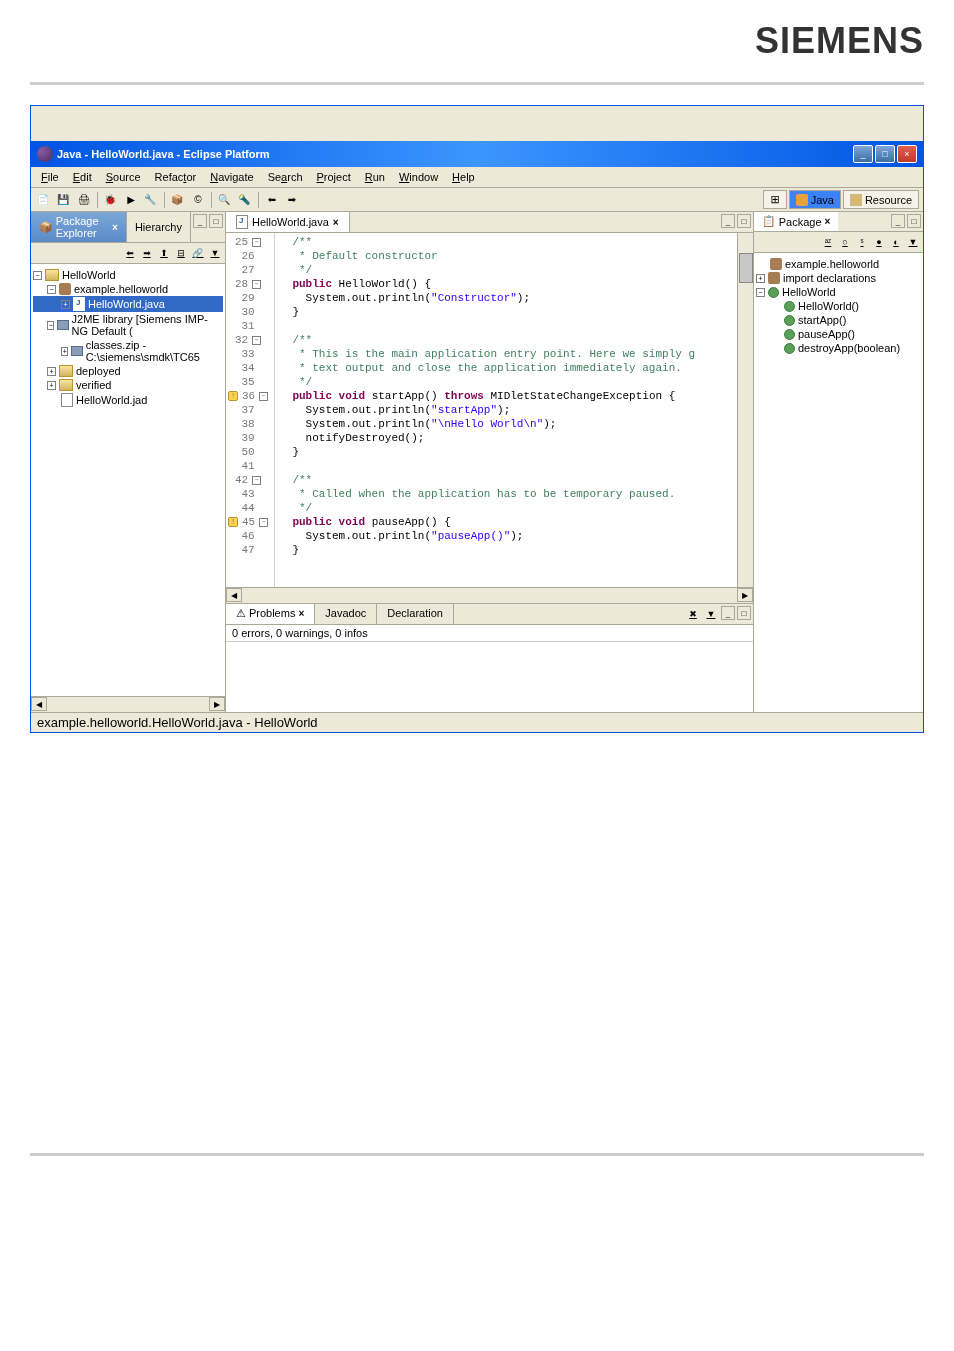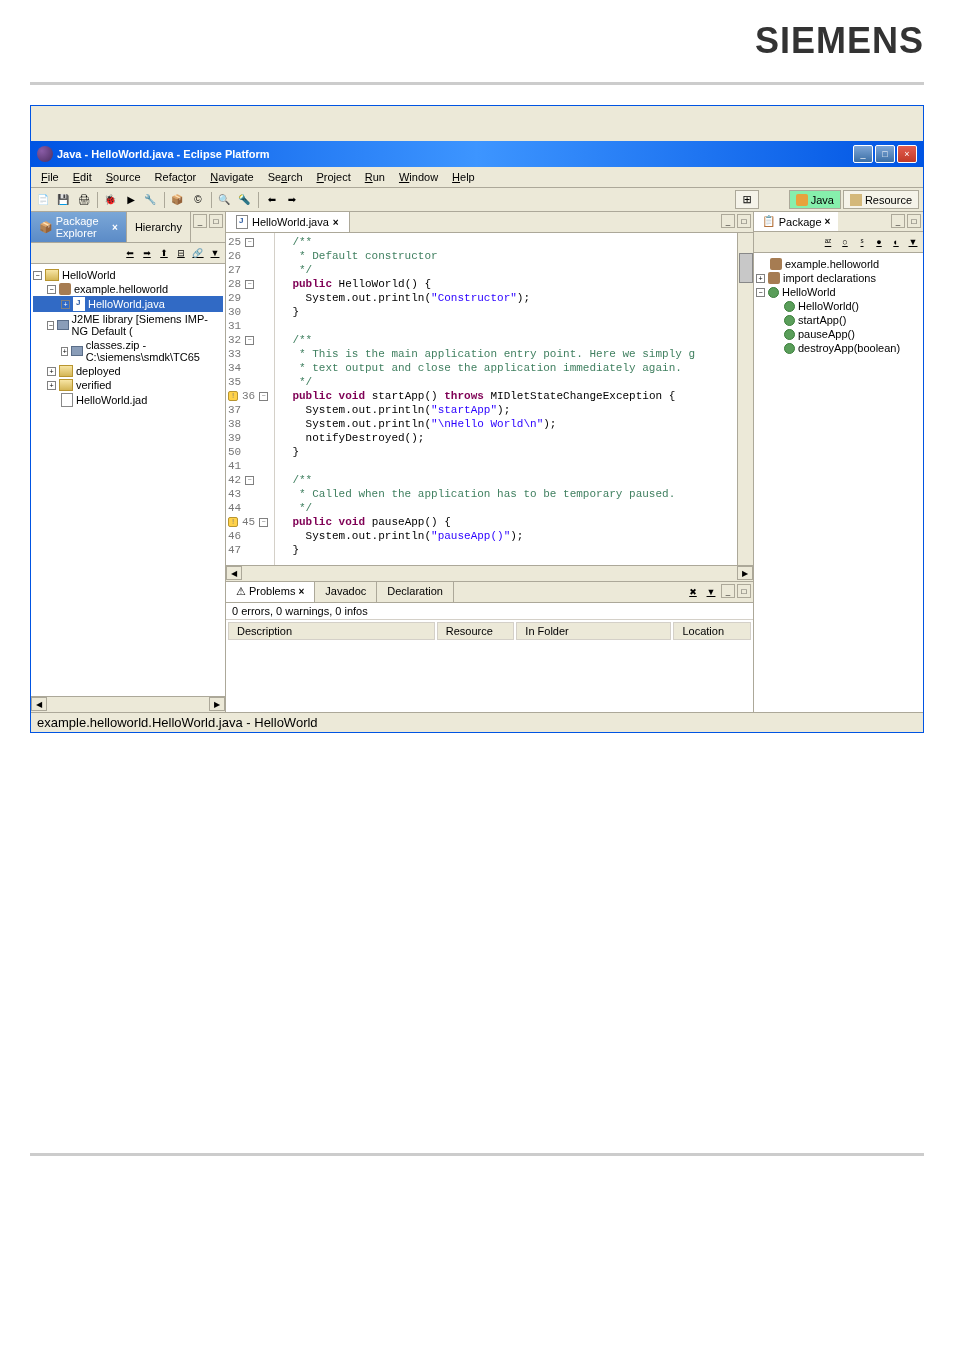--- a/index.html
+++ b/index.html
@@ -20,21 +20,21 @@
     
     .menubar { background: #ece9d8; padding: 2px 4px; display: flex; gap: 2px; border-bottom: 1px solid #aca899; }
     .menu-item { padding: 2px 6px; font-size: 11px; }
     .menu-item u { text-decoration: underline; }
     
     .toolbar { background: #ece9d8; padding: 2px 4px; display: flex; align-items: center; gap: 2px; border-bottom: 1px solid #aca899; }
     .toolbar-btn { width: 18px; height: 18px; display: flex; align-items: center; justify-content: center; font-size: 10px; }
     .toolbar-sep { width: 1px; height: 16px; background: #aca899; margin: 0 2px; }
     .perspective-switcher { margin-left: auto; display: flex; gap: 2px; }
     .persp-btn { padding: 2px 6px; border: 1px solid #aca899; background: #f5f3e9; display: flex; align-items: center; gap: 3px; font-size: 11px; }
-    .persp-btn.active { background: #86efac; margin-left: 28px; }
+    .persp-btn.active { background: #3b82f6; }
     .java-icon { width: 12px; height: 12px; background: #e8a23d; border-radius: 2px; }
     .res-icon { width: 12px; height: 12px; background: #d4b87a; }
     
     .workspace { display: flex; height: 500px; }
     
     .left-pane { width: 195px; background: #fff; border-right: 1px solid #aca899; display: flex; flex-direction: column; }
     .view-tabs { display: flex; background: #ece9d8; border-bottom: 1px solid #aca899; }
     .view-tab { padding: 3px 8px; font-size: 11px; border-right: 1px solid #aca899; display: flex; align-items: center; gap: 3px; }
     .view-tab.active { background: linear-gradient(#7ba7d7, #5b8bc7); color: #fff; }
     .close-x { font-weight: bold; font-size: 10px; }
@@ -56,21 +56,21 @@
     .tree-node.selected .java-file-icon { border-color: #fff; }
     
     .center-pane { flex: 1; display: flex; flex-direction: column; background: #fff; }
     .editor-tabs { display: flex; background: #ece9d8; border-bottom: 1px solid #aca899; }
     .editor-tab { padding: 3px 10px; background: #fff; border-right: 1px solid #aca899; font-size: 11px; display: flex; align-items: center; gap: 4px; }
     .min-max { margin-left: auto; display: flex; gap: 2px; padding: 2px; }
     .mm-btn { width: 14px; height: 14px; border: 1px solid #aca899; font-size: 8px; display: flex; align-items: center; justify-content: center; }
     
     .editor { flex: 1; display: flex; font-family: 'Courier New', monospace; font-size: 11px; overflow: auto; position: relative; }
     .gutter { background: #fff; color: #787878; text-align: right; padding: 2px 6px 2px 2px; border-right: 1px solid #d4d0c8; user-select: none; }
-    .gutter-line { height: 14px; line-height: 14px; display: flex; justify-content: flex-start; align-items: center; gap: 2px; font-family: Liberation Mono, monospace; }
+    .gutter-line { height: 14px; line-height: 14px; display: flex; justify-content: center; align-items: center; gap: 2px; font-family: Liberation Mono, monospace; }
     .fold-marker { width: 9px; height: 9px; border: 1px solid #808080; display: inline-flex; align-items: center; justify-content: center; font-size: 7px; margin-left: 2px; }
     .warn-marker { width: 10px; height: 10px; background: #ffd24a; border: 1px solid #b89530; border-radius: 2px; font-size: 7px; display: inline-flex; align-items: center; justify-content: center; margin-right: 2px; }
     .code { padding: 2px 4px; flex: 1; white-space: pre; }
     .code-line { height: 14px; line-height: 14px; }
     .kw { color: #7f0055; font-weight: bold; }
     .cm { color: #3f7f5f; }
     .st { color: #2a00ff; }
     .editor-scroll-right { width: 16px; background: #ece9d8; border-left: 1px solid #aca899; }
     .scroll-thumb-v { background: #c8c8c8; border: 1px solid #888; width: 14px; height: 30px; margin: 20px auto; }
     .editor-scroll-bottom { height: 16px; background: #ece9d8; border-top: 1px solid #aca899; display: flex; }
@@ -288,30 +288,20 @@
           <span class="bottom-tab">Javadoc</span>
           <span class="bottom-tab">Declaration</span>
           <div class="bottom-toolbar">
             <span class="view-tool-btn">✖</span>
             <span class="view-tool-btn">▼</span>
             <span class="mm-btn">_</span>
             <span class="mm-btn">□</span>
           </div>
         </div>
         <div class="problems-summary">0 errors, 0 warnings, 0 infos</div>
-        <table class="problems-table">
-          <thead>
-            <tr>
-              <th style="width:40%">Description</th>
-              <th style="width:15%">Resource</th>
-              <th style="width:30%">In Folder</th>
-              <th style="width:15%">Location</th>
-            </tr>
-          </thead>
-        </table>
         <div class="problems-body"></div>
       </div>
     </div>
 
     <div class="right-pane">
       <div class="outline-tabs">
         <span class="outline-tab">📋 <span>Package</span> <span class="close-x">×</span></span>
         <div class="min-max">
             <span class="mm-btn">_</span>
             <span class="mm-btn">□</span>

